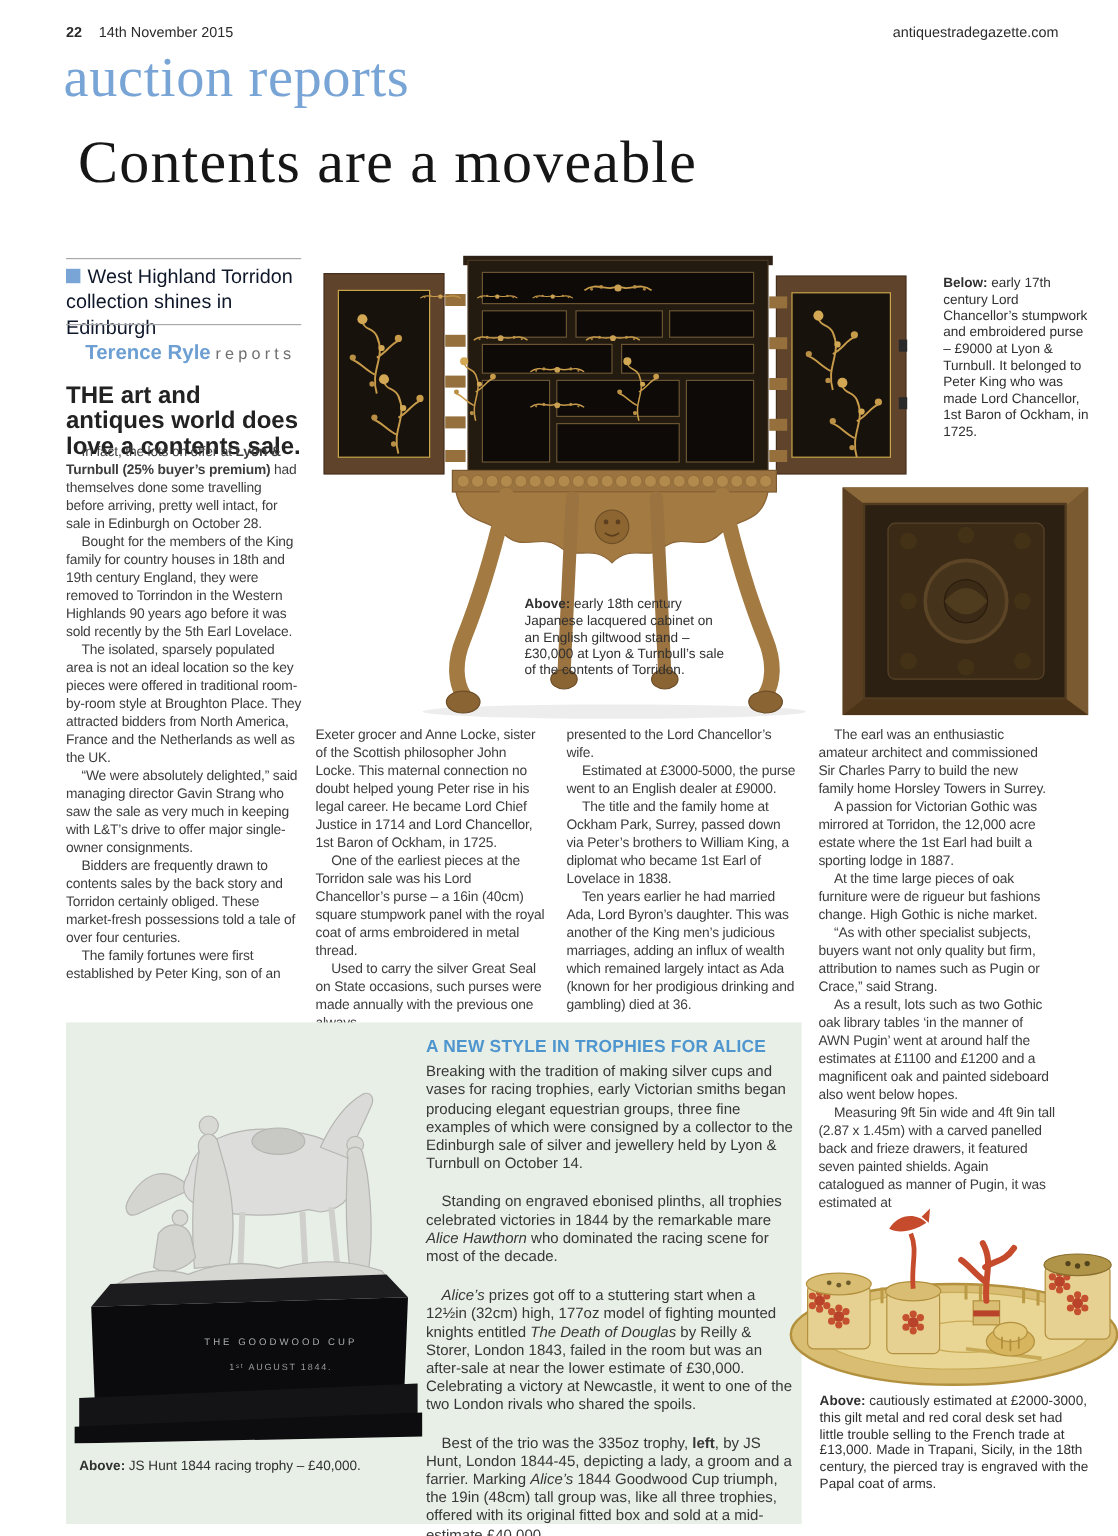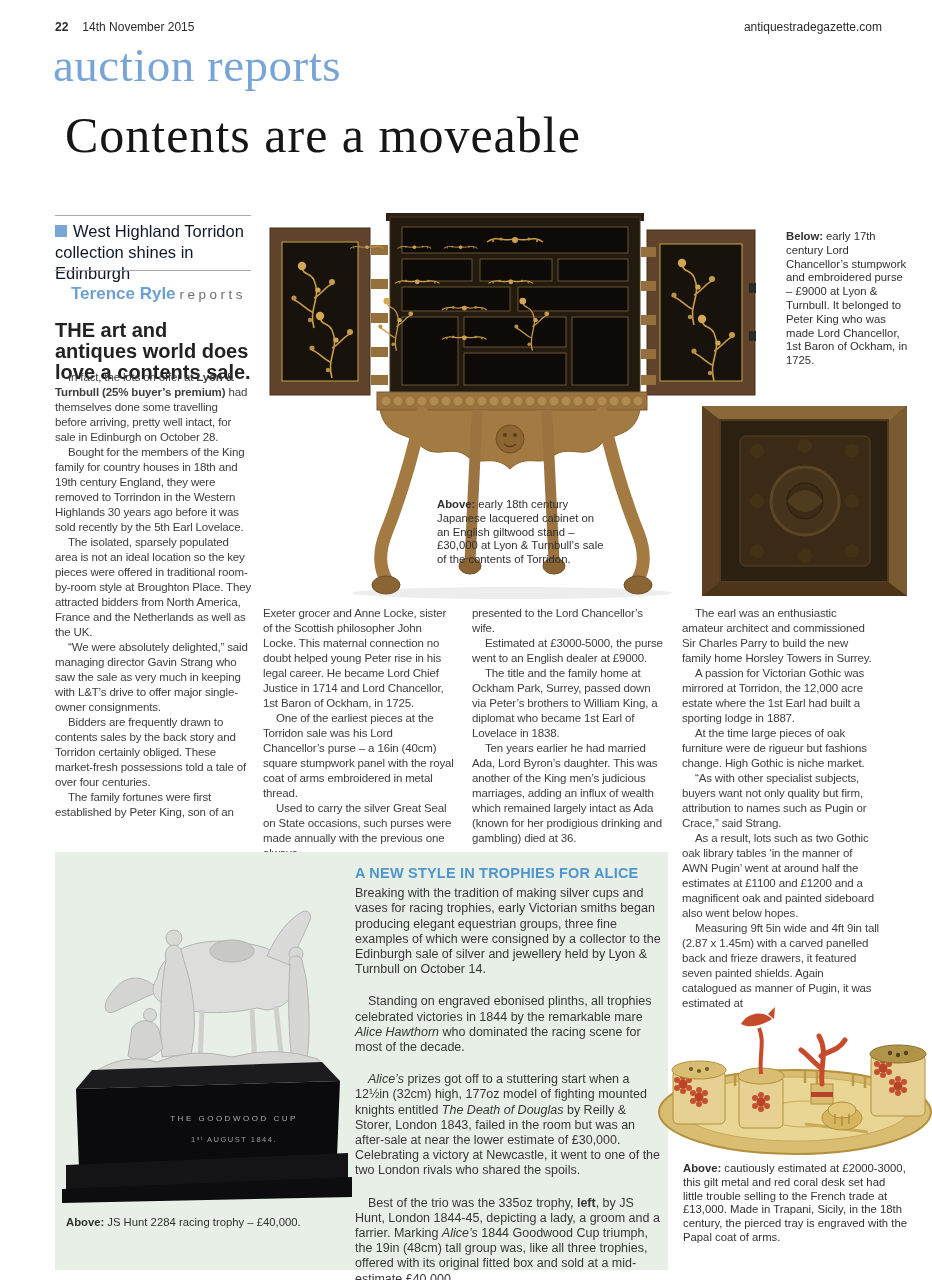--- a/index.html
+++ b/index.html
@@ -94,21 +94,21 @@
   <span class="sq"></span><span>West Highland Torridon collection shines in Edinburgh</span>
 </div>
 <div class="abs rule" style="top:270px;left:55px;width:196px;"></div>
 <div class="abs byline">
   <span class="nm">Terence Ryle</span><span class="rl">reports</span>
 </div>
 <div class="abs intro">THE art and antiques world does love a contents sale.</div>
 
 <div class="abs bodycol col1">
     <p class="para ind"><span>In fact, the lots on offer at </span><span class="b">Lyon &amp; Turnbull (25% buyer’s premium)</span><span> had themselves done some travelling before arriving, pretty well intact, for sale in Edinburgh on October 28.</span></p>
-    <p class="para ind"><span>Bought for the members of the King family for country houses in 18th and 19th century England, they were removed to Torrindon in the Western Highlands 30 years ago before it was sold recently by the 5th Earl Lovelace.</span></p>
+    <p class="para ind"><span>Bought for the members of the King family for country houses in 18th and 19th century England, they were removed to Torrindon in the Western Highlands 90 years ago before it was sold recently by the 5th Earl Lovelace.</span></p>
     <p class="para ind"><span>The isolated, sparsely populated area is not an ideal location so the key pieces were offered in traditional room-by-room style at Broughton Place. They attracted bidders from North America, France and the Netherlands as well as the UK.</span></p>
     <p class="para ind"><span>“We were absolutely delighted,” said managing director Gavin Strang who saw the sale as very much in keeping with L&amp;T’s drive to offer major single-owner consignments.</span></p>
     <p class="para ind"><span>Bidders are frequently drawn to contents sales by the back story and Torridon certainly obliged. These market-fresh possessions told a tale of over four centuries.</span></p>
     <p class="para ind"><span>The family fortunes were first established by Peter King, son of an</span></p>
   </div>
 <div class="abs bodycol col2">
     <p class="para"><span>Exeter grocer and Anne Locke, sister of the Scottish philosopher John Locke. This maternal connection no doubt helped young Peter rise in his legal career. He became Lord Chief Justice in 1714 and Lord Chancellor, 1st Baron of Ockham, in 1725.</span></p>
     <p class="para ind"><span>One of the earliest pieces at the Torridon sale was his Lord Chancellor’s purse – a 16in (40cm) square stumpwork panel with the royal coat of arms embroidered in metal thread.</span></p>
     <p class="para ind"><span>Used to carry the silver Great Seal on State occasions, such purses were made annually with the previous one always</span></p>
   </div>
@@ -309,21 +309,21 @@
   <div>
       <p class="para"><span>Breaking with the tradition of making silver cups and vases for racing trophies, early Victorian smiths began producing elegant equestrian groups, three fine examples of which were consigned by a collector to the Edinburgh sale of silver and jewellery held by Lyon &amp; Turnbull on October 14.</span></p>
       <p class="para ind"><span>Standing on engraved ebonised plinths, all trophies celebrated victories in 1844 by the remarkable mare </span><span class="i">Alice Hawthorn</span><span> who dominated the racing scene for most of the decade.</span></p>
       <p class="para ind"><span class="i">Alice’s</span><span> prizes got off to a stuttering start when a 12½in (32cm) high, 177oz model of fighting mounted knights entitled </span><span class="i">The Death of Douglas</span><span> by Reilly &amp; Storer, London 1843, failed in the room but was an after-sale at near the lower estimate of £30,000. Celebrating a victory at Newcastle, it went to one of the two London rivals who shared the spoils.</span></p>
       <p class="para ind"><span>Best of the trio was the 335oz trophy, </span><span class="b">left</span><span>, by JS Hunt, London 1844-45, depicting a lady, a groom and a farrier. Marking </span><span class="i">Alice’s</span><span> 1844 Goodwood Cup triumph, the 19in (48cm) tall group was, like all three trophies, offered with its original fitted box and sold at a mid-estimate £40,000.</span></p>
       <p class="para ind"><span>The third group, depicting a lord and lady on horses and a standing archer was by Hunt and Roskell, London 1844 and celebrated </span><span class="i">Alice’s</span><span> victory at Doncaster that year. Standing 17in (43cm) high, it sold just below hopes at £34,000.</span></p>
     </div>
 </div>
 
 <div class="abs cap cap-trophy">
-  <span class="lbl">Above:</span><span>JS Hunt 2284 racing trophy – £40,000.</span>
+  <span class="lbl">Above:</span><span>JS Hunt 1844 racing trophy – £40,000.</span>
 </div>
 
 <svg class="abs fig fig-deskset" width="277" height="168" viewBox="0 0 277 168">
   <defs>
     <g id="ros">
       <circle r="4.5" fill="#b8432a"></circle>
       <circle cx="0" cy="-7" r="3" fill="#c4502f"></circle>
         <circle cx="6" cy="4" r="3" fill="#c4502f"></circle>
         <circle cx="-6" cy="4" r="3" fill="#c4502f"></circle>
         <circle cx="6" cy="-4" r="3" fill="#c4502f"></circle>

